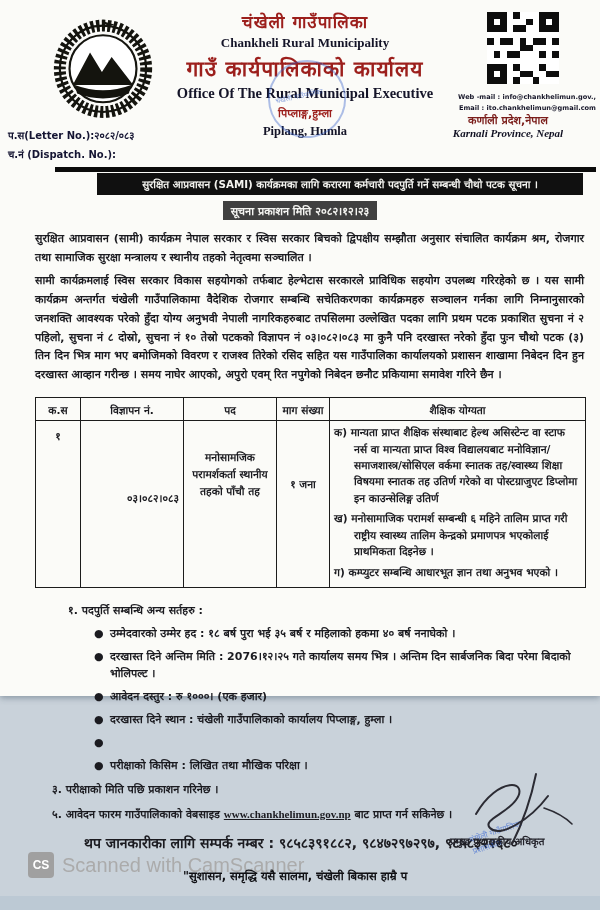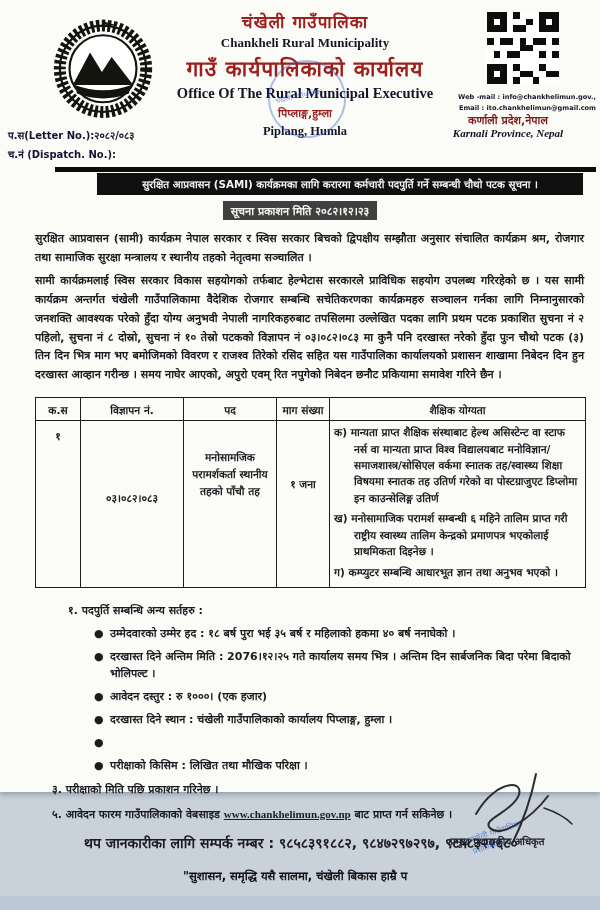--- a/index.html
+++ b/index.html
@@ -1,17 +1,17 @@
 <!DOCTYPE html>
 <html><head>
 <meta charset="utf-8">
 <style>
   html,body{margin:0;padding:0;width:600px;height:910px;overflow:hidden;
     background:#c9d2da;font-family:"DejaVu Sans","Liberation Sans",sans-serif;}
-  .page{position:absolute;left:0;top:0;width:600px;height:792px;background:#fbfbf8;
+  .page{position:absolute;left:0;top:0;width:600px;height:696px;background:#fbfbf8;
     box-shadow:0 2px 6px rgba(60,80,100,.45);}
   .edge-strip{position:absolute;left:0;top:896px;width:600px;height:14px;background:#bcc9d4;}
 
   
   .hdr{position:absolute;left:0;top:0;width:600px;height:166px;}
   .logo{position:absolute;left:44px;top:18px;width:118px;height:108px;}
   .hdr-center{position:absolute;left:150px;top:10px;width:310px;text-align:center;}
   .np-red{color:#9c1f1c;font-weight:bold;}
   .t1{font-size:17px;letter-spacing:1px;}
   .t2{font-size:13px;font-weight:bold;color:#141428;margin-top:2px;font-family:"Liberation Serif","DejaVu Serif",serif;}
@@ -44,21 +44,21 @@
 
   
   table.rec{border-collapse:collapse;margin:12px 14px 0 35px;width:551px;}
   table.rec th,table.rec td{border:1.4px solid #1c1c1c;font-size:10.6px;color:#1b1b20;
     font-weight:bold;padding:3px 4px;vertical-align:top;}
   table.rec th{text-align:center;vertical-align:top;padding-top:5px;}
   .qual p{margin:0 0 4px 0;padding-left:20px;text-indent:-20px;line-height:1.55;}
   .post-cell{text-align:center;line-height:1.6;padding-top:28px !important;}
   .count-cell{text-align:center;padding-top:56px !important;}
   .sn-cell{text-align:center;padding-top:8px !important;}
-  .ad-cell{text-align:center;padding-top:70px !important;}
+  .ad-cell{text-align:right;padding-top:70px !important;}
 
   
   .conds{margin:14px 16px 0 68px;font-size:11px;font-weight:bold;color:#1b1b20;line-height:1.55;}
   .cond-title{margin-bottom:6px;}
   .bullet{display:flex;margin:0 0 6px 26px;}
   .bullet .dot{width:16px;flex:0 0 16px;font-size:11px;}
   .numitem{margin:7px 10px 0 52px;font-size:11px;font-weight:bold;color:#1b1b20;line-height:1.6;}
   .weblink{text-decoration:underline;font-family:"Liberation Serif","DejaVu Serif",serif;}
   .contact{margin:10px 0 0 84px;font-size:14px;font-weight:bold;color:#1b1b20;}
 
@@ -221,16 +221,20 @@
       <div>प्रशासकीय</div>
     </div>
     <svg class="sig-svg" width="120" height="80" viewBox="0 0 120 80">
       <path d="M18,46 C40,8 72,12 58,32 C48,46 24,52 32,60 C42,70 72,52 90,28" fill="none" stroke="#2b2b33" stroke-width="2" stroke-linecap="round"></path>
       <path d="M78,6 C74,26 66,52 54,76" fill="none" stroke="#2b2b33" stroke-width="2" stroke-linecap="round"></path>
       <path d="M86,40 C98,44 108,50 114,56" fill="none" stroke="#2b2b33" stroke-width="1.6" stroke-linecap="round"></path>
     </svg>
     <div class="sig-title">प्रमुख प्रशासकीय अधिकृत</div>
   </div>
 
+  <div class="camscan">
+    <div class="cs-box">CS</div>
+    <div class="cs-text">Scanned with CamScanner</div>
+  </div>
   <div class="motto">"सुशासन, समृद्धि यसै सालमा, चंखेली बिकास हाम्रै प</div>
 
 </div>
 <div class="edge-strip"></div>
 
 </body></html>

